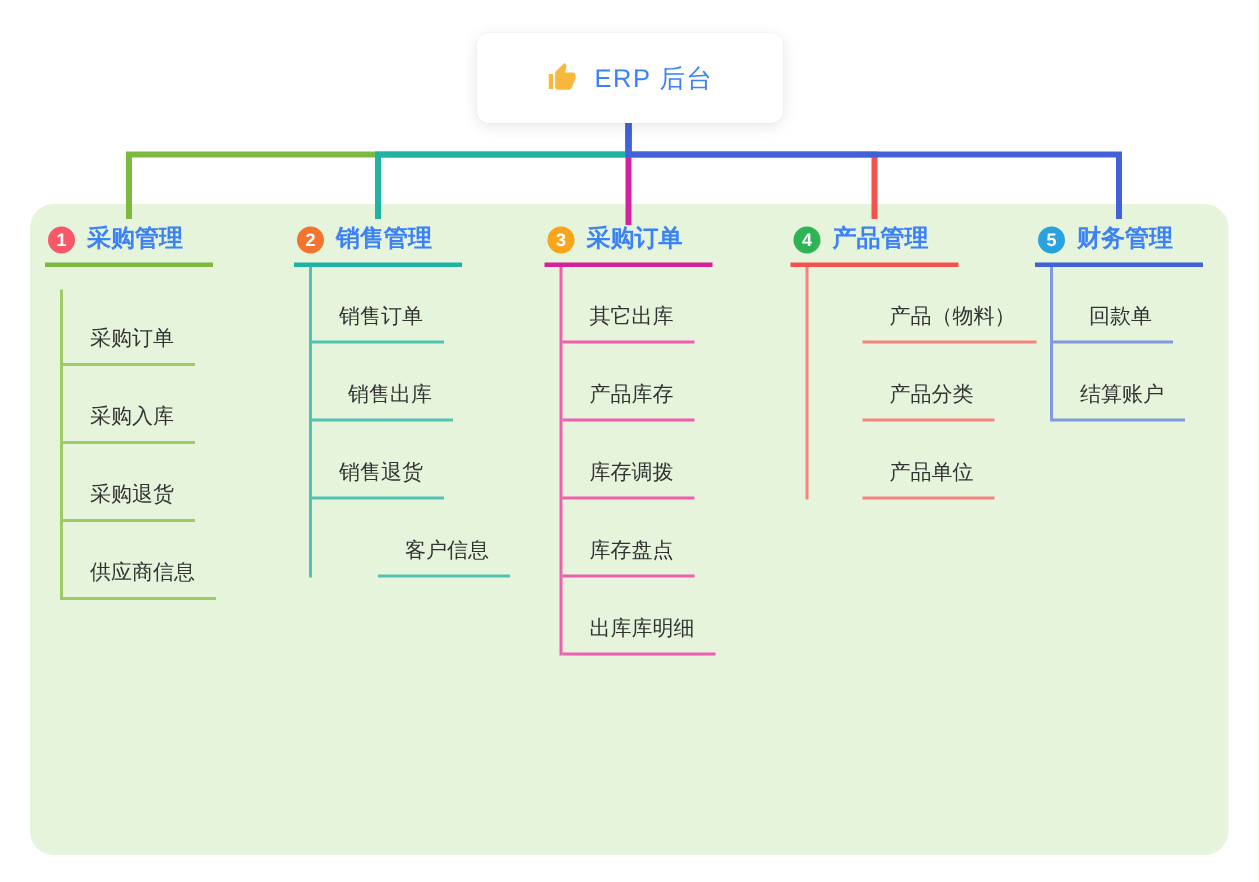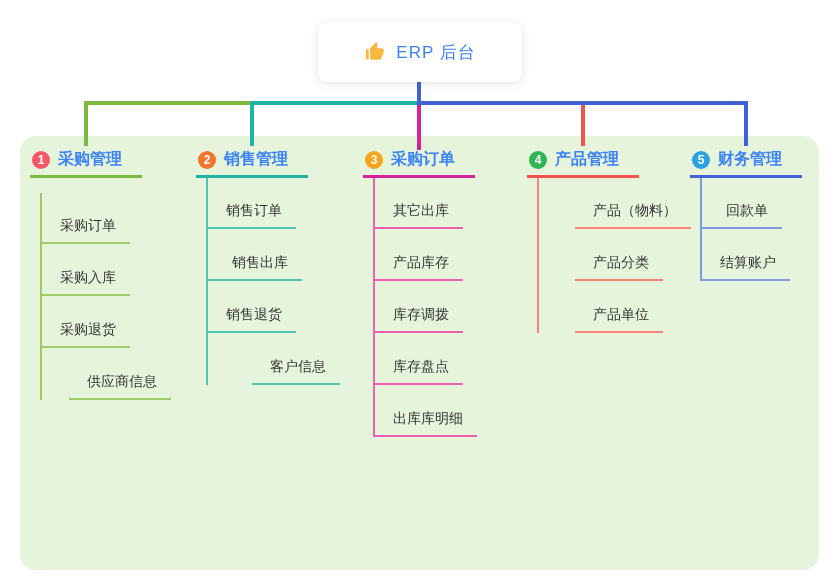--- a/index.html
+++ b/index.html
@@ -85,21 +85,21 @@
   <div id="branches">
   <div class="branch" style="left: 30px;">
     <div class="branch-header" style="border-bottom-color: rgb(124, 185, 62);">
       <span class="badge" style="background: rgb(246, 88, 104);">1</span>
       <span class="branch-label">采购管理</span>
     </div>
     <div class="children" style="border-left-color: rgb(156, 204, 101);">
           <div class="child" style="border-bottom-color: rgb(156, 204, 101); margin-top: 15px;">采购订单</div>
           <div class="child" style="border-bottom-color: rgb(156, 204, 101);">采购入库</div>
           <div class="child" style="border-bottom-color: rgb(156, 204, 101);">采购退货</div>
-          <div class="child" style="border-bottom-color: rgb(156, 204, 101); margin-left: 27px;">供应商信息</div>
+          <div class="child" style="border-bottom-color: rgb(156, 204, 101);">供应商信息</div>
         </div>
   </div>
 
   <div class="branch" style="left: 196px;">
     <div class="branch-header" style="border-bottom-color: rgb(31, 179, 163);">
       <span class="badge" style="background: rgb(243, 116, 44);">2</span>
       <span class="branch-label">销售管理</span>
     </div>
     <div class="children" style="border-left-color: rgb(82, 194, 180);">
           <div class="child" style="border-bottom-color: rgb(82, 194, 180);">销售订单</div>

